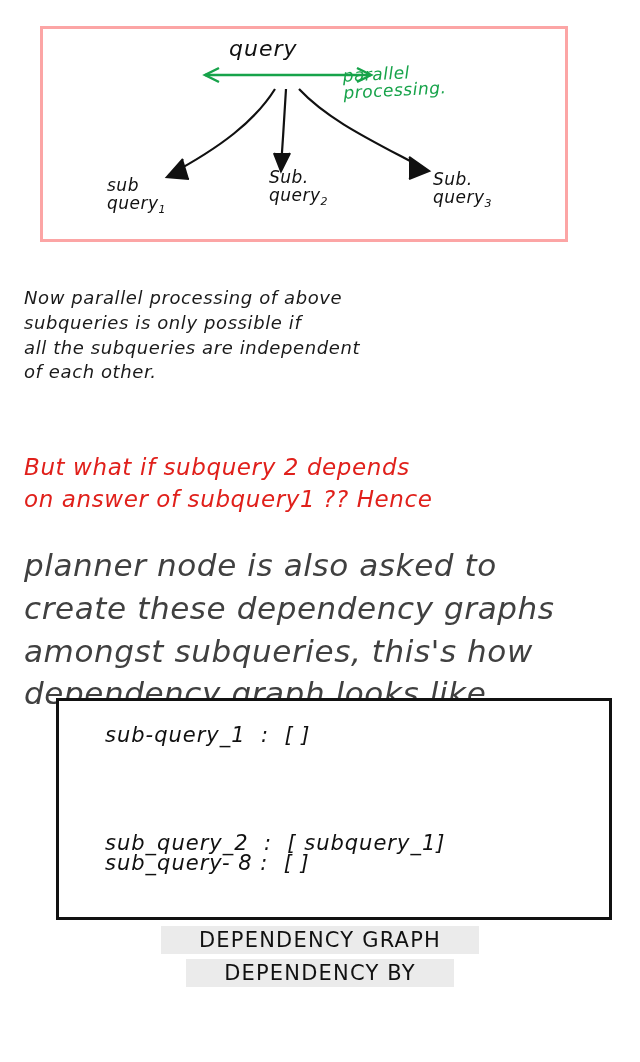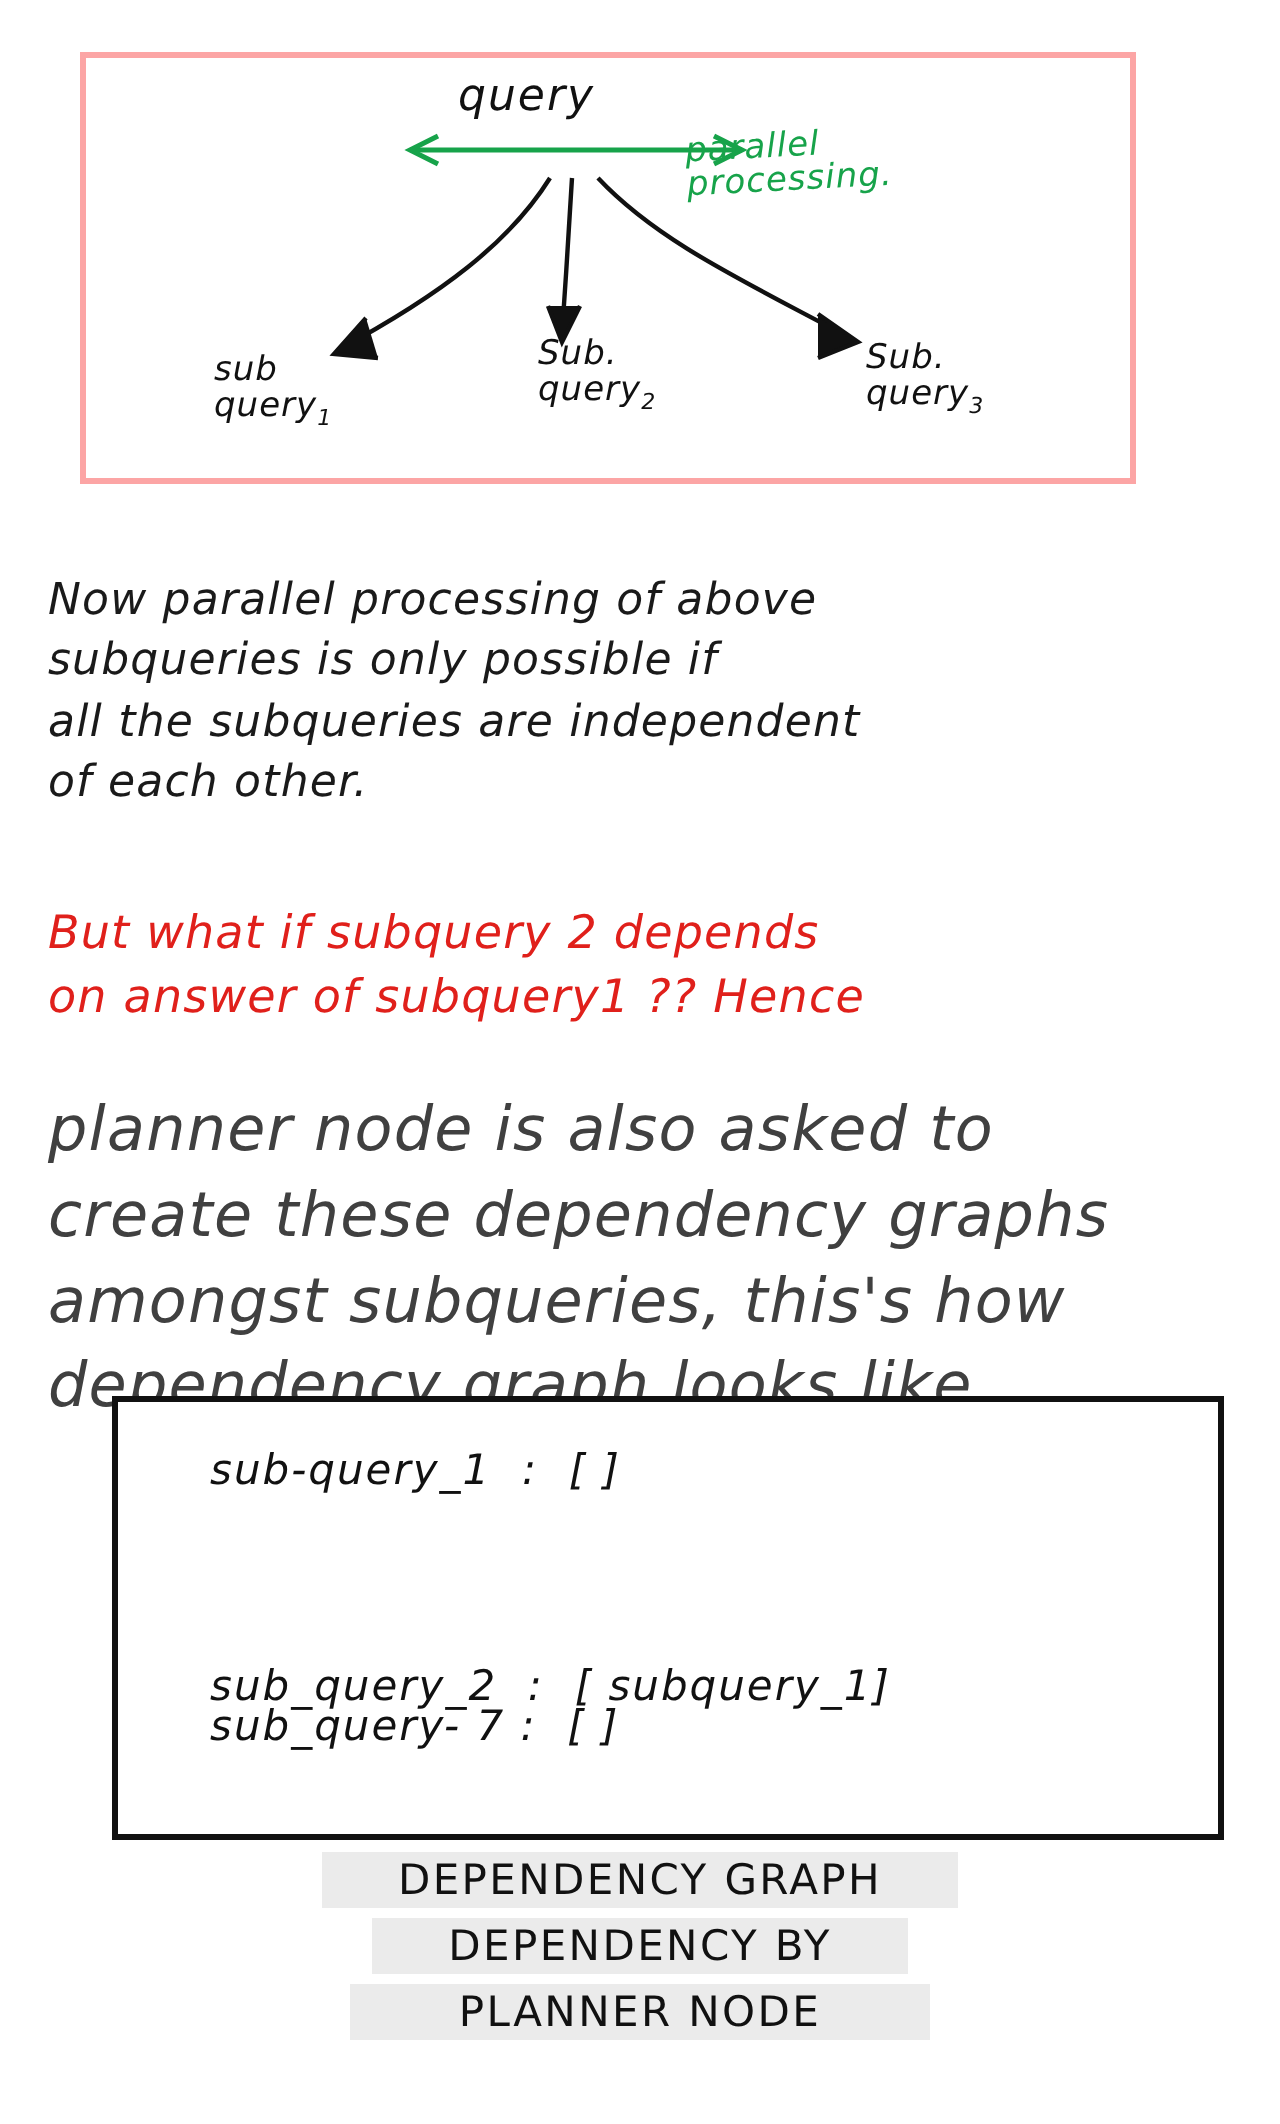--- a/index.html
+++ b/index.html
@@ -86,21 +86,21 @@
     font-family: "DejaVu Sans", sans-serif;
     font-style: italic;
     line-height: 1.38;
     letter-spacing: 0.6px;
     white-space: pre-line;
   }
   #para-black {
     left: 24px;
     top: 286px;
     width: 600px;
-    font-size: 22px;
+    font-size: 18px;
     color: #1a1a1a;
   }
   #para-red {
     left: 24px;
     top: 452px;
     width: 610px;
     font-size: 23px;
     color: #e0201b;
   }
   #para-blue {
@@ -200,20 +200,19 @@
 <div class="para" id="para-red">But what if subquery 2 depends
 on answer of subquery1 ?? Hence</div>
 <div class="para" id="para-blue">planner node is also asked to
 create these dependency graphs
 amongst subqueries, this's how
 dependency graph looks like</div>
 
 <div id="dep-box">
   <div class="dep-row" id="dep-row-0">sub-query_1  :  [ ]</div>
   <div class="dep-row" id="dep-row-1">sub_query_2  :  [ subquery_1]</div>
-  <div class="dep-row" id="dep-row-2">sub_query- 7 :  [ ]</div>
+  <div class="dep-row" id="dep-row-2">sub_query- 8 :  [ ]</div>
 </div>
 
 <div id="caption">
   <span class="cap-line" id="cap-0">DEPENDENCY GRAPH</span>
   <span class="cap-line" id="cap-1">DEPENDENCY BY</span>
-  <span class="cap-line" id="cap-2">PLANNER NODE</span>
 </div>
 
 </body></html>

